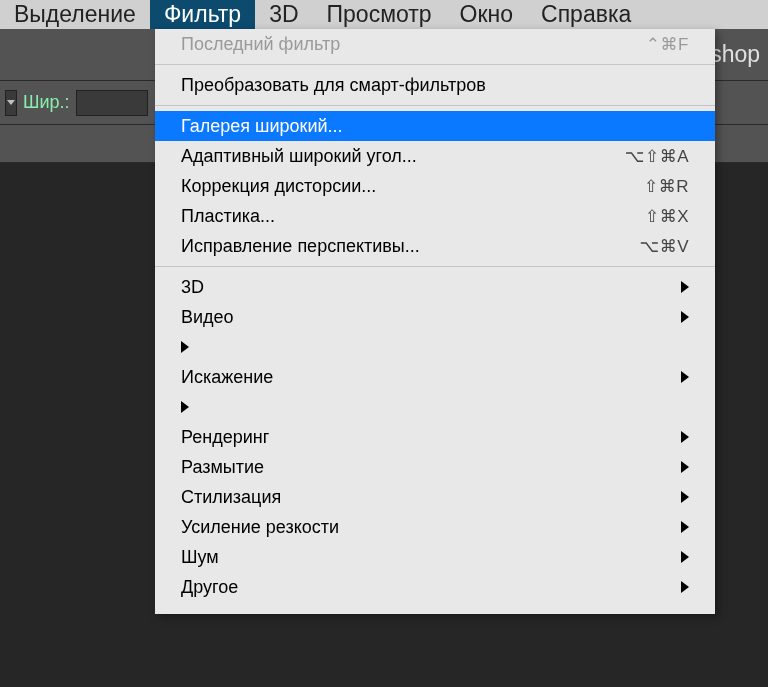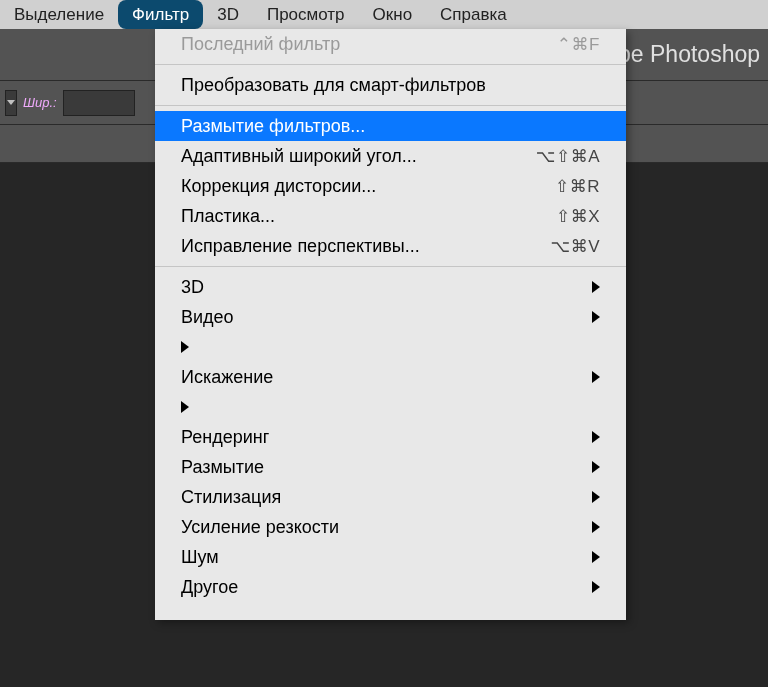--- a/index.html
+++ b/index.html
@@ -1,41 +1,41 @@
 <!DOCTYPE html>
 <html><head>
   <meta charset="utf-8">
   <style>
     * { margin: 0; padding: 0; box-sizing: border-box; font-family: -apple-system, "Helvetica Neue", Arial, sans-serif; }
     body { width: 768px; height: 687px; background: #353535; overflow: hidden; position: relative; }
     
     .menubar { height: 29px; background: #d0d0d0; display: flex; align-items: stretch; }
-    .menubar-item { padding: 0 14px; display: flex; align-items: center; font-size: 17px; color: #222; cursor: default; border-radius: 8px; }
+    .menubar-item { padding: 0 14px; display: flex; align-items: center; font-size: 23px; color: #222; cursor: default; }
     .menubar-item.active { background: #0c4a6e; color: #fff; }
     
     .toolbar { height: 52px; background: #535353; border-bottom: 1px solid #2a2a2a; display: flex; align-items: center; padding-left: 0; position: relative; }
     .toolbar-trailing { position: absolute; right: 8px; top: 0; bottom: 0; display: flex; align-items: center; color: #e0e0e0; font-size: 23px; }
     
     .optbar { height: 44px; background: #535353; border-bottom: 1px solid #2a2a2a; display: flex; align-items: center; padding-left: 5px; gap: 6px; }
     .opt-dropdown { width: 12px; height: 26px; background: #3a3a3a; border: 1px solid #222; display: flex; align-items: center; justify-content: center; }
     .opt-caret { width: 0; height: 0; border-left: 4px solid transparent; border-right: 4px solid transparent; border-top: 5px solid #c0c0c0; }
-    .opt-label { color: #f0abfc; font-size: 13px; font-style: italic; }
+    .opt-label { color: #86efac; font-size: 18px; }
     .opt-input { width: 72px; height: 26px; background: #3a3a3a; border: 1px solid #222; }
     
     .canvas { position: absolute; left: 0; right: 0; top: 125px; bottom: 0; background: #262626; }
     .canvas-top-edge { height: 38px; background: #535353; border-bottom: 1px solid #2a2a2a; }
     
     .dropdown {
       position: absolute;
       left: 155px;
       top: 29px;
-      width: 471px;
+      width: 560px;
       background: #e8e8e8;
       box-shadow: 3px 3px 8px rgba(0,0,0,0.35);
-      padding-bottom: 18px;
+      padding-bottom: 12px;
     }
     .menu-item {
       height: 30px;
       display: flex;
       align-items: center;
       padding: 0 26px;
       font-size: 18px;
       color: #000;
       cursor: default;
       justify-content: space-between;
@@ -97,21 +97,21 @@
 
   <div class="menu-sep"></div>
 
   <div class="menu-item">
     <span class="menu-label">Преобразовать для смарт-фильтров</span>
   </div>
 
   <div class="menu-sep"></div>
 
   <div class="menu-item highlight">
-    <span class="menu-label">Размытие фильтров...</span>
+    <span class="menu-label">Галерея широкий...</span>
   </div>
   <div class="menu-item">
     <span class="menu-label">Адаптивный широкий угол...</span>
     <span class="menu-shortcut">⌥⇧⌘A</span>
   </div>
   <div class="menu-item">
     <span class="menu-label">Коррекция дисторсии...</span>
     <span class="menu-shortcut">⇧⌘R</span>
   </div>
   <div class="menu-item">

